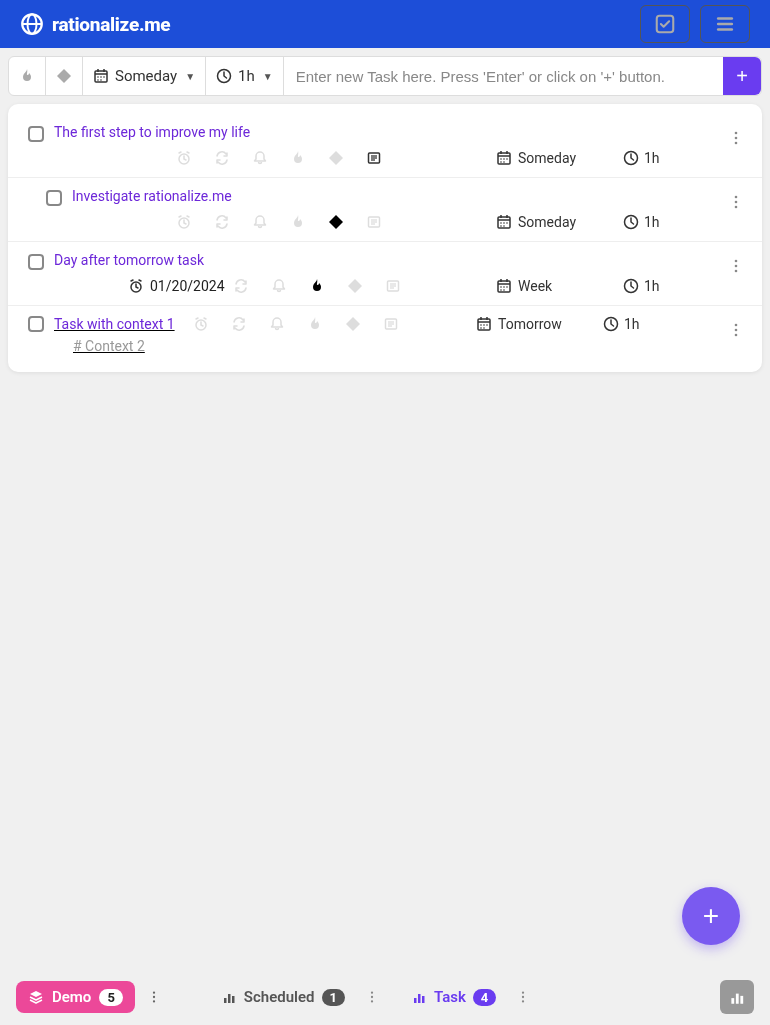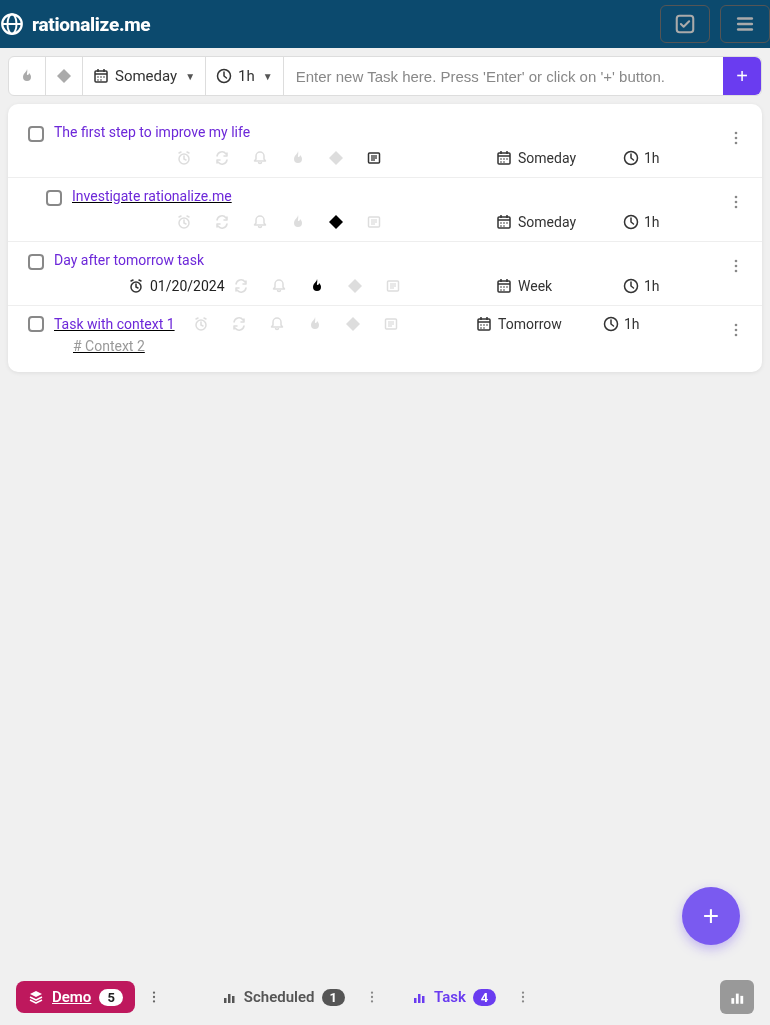--- a/index.html
+++ b/index.html
@@ -7,26 +7,26 @@
   font-family: -apple-system, BlinkMacSystemFont, "Segoe UI", Roboto, sans-serif;
   background: #f0f0f0;
   width: 770px;
   height: 1025px;
   overflow: hidden;
   position: relative;
 }
 
 
 .header {
-  background: #0c4a6e;
+  background: #1d4ed8;
   height: 48px;
   display: flex;
   align-items: center;
   justify-content: space-between;
-  padding: 0 0;
+  padding: 0 20px;
 }
 .logo-area { display: flex; align-items: center; gap: 8px; }
 .logo-icon { width: 24px; height: 24px; color: #fff; }
 .logo-text { color: #fff; font-weight: 800; font-size: 19px; letter-spacing: -0.3px; }
 .header-actions { display: flex; gap: 10px; }
 .header-btn {
   width: 50px; height: 38px;
   border: 1px solid #555;
   border-radius: 6px;
   background: transparent;
@@ -84,21 +84,21 @@
   border-radius: 10px;
   box-shadow: 0 1px 4px rgba(0,0,0,0.08);
   padding: 10px 0;
 }
 .task-row {
   border-bottom: 1px solid #eee;
   padding: 10px 20px 8px 20px;
   position: relative;
 }
 .task-row:last-child { border-bottom: none; }
-.task-row.indented { padding-left: 38px; text-decoration: underline; }
+.task-row.indented { padding-left: 38px; }
 .task-main {
   display: flex;
   align-items: flex-start;
   gap: 10px;
   margin-bottom: 5px;
 }
 .task-check {
   width: 16px; height: 16px;
   border: 2px solid #888;
   border-radius: 4px;
@@ -173,21 +173,21 @@
 }
 .bb-pill {
   display: flex; align-items: center;
   gap: 8px;
   padding: 7px 12px;
   border-radius: 8px;
   font-size: 15px;
   font-weight: 600;
   cursor: pointer;
 }
-.bb-pill.dark { background: #be185d; color: #fff; text-decoration: underline; }
+.bb-pill.dark { background: #ec4899; color: #fff; }
 .bb-pill .badge {
   background: #fff; color: #333;
   border-radius: 10px;
   padding: 1px 8px;
   font-size: 13px;
   font-weight: 700;
 }
 .bb-pill.dark .badge { background: #fff; color: #222; }
 .bb-item {
   display: flex; align-items: center; gap: 7px;

